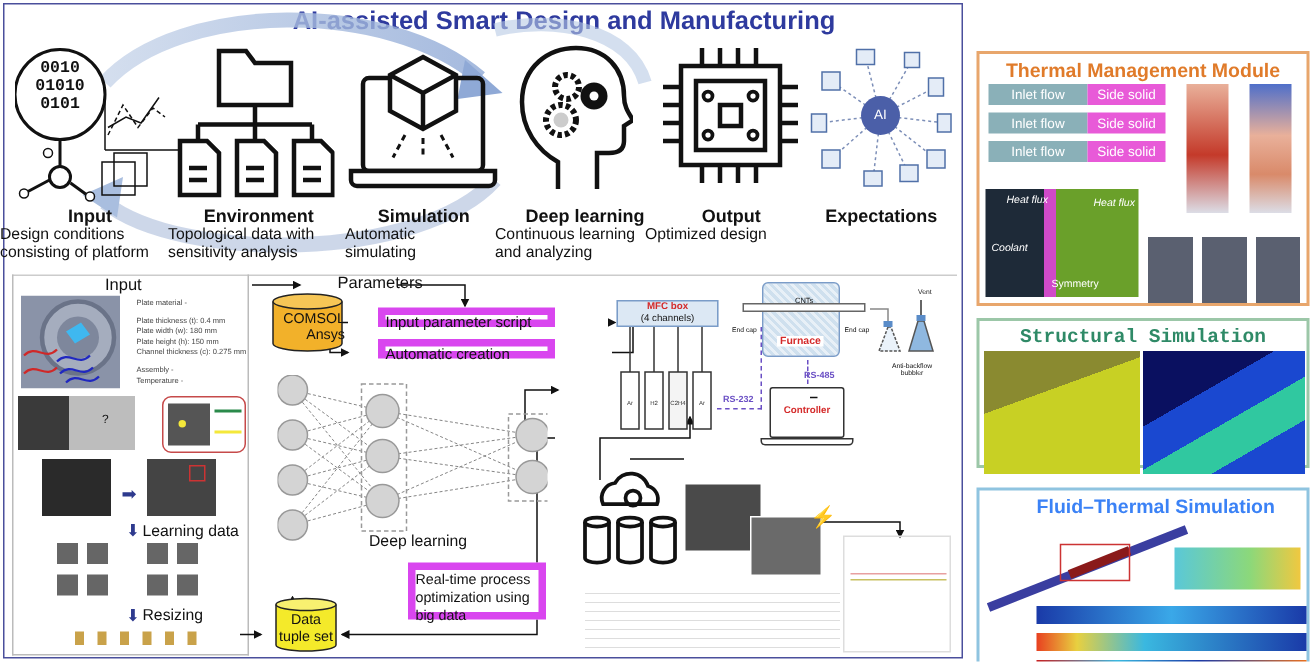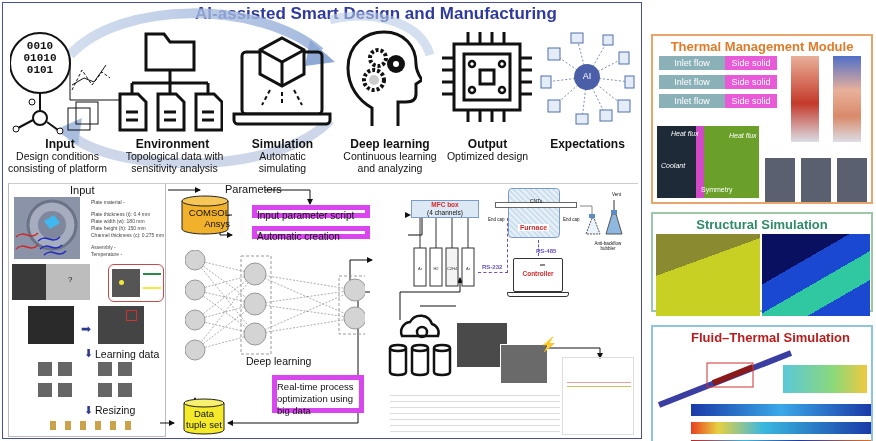--- a/index.html
+++ b/index.html
@@ -4,36 +4,36 @@
 <style>
   * { box-sizing: border-box; margin: 0; padding: 0; }
   body { width: 876px; height: 441px; background: #ffffff; font-family: "Liberation Sans", sans-serif; position: relative; overflow: hidden; color: #111; }
   .abs { position: absolute; }
 
   
   #main-frame { left: 2px; top: 2px; width: 640px; height: 437px; border: 1.5px solid #4a4f9c; }
   #main-title { left: 0; top: 4px; width: 752px; text-align: center; font-size: 17px; font-weight: bold; color: #2e3a9e; }
 
   .stage-title { font-size: 12px; font-weight: bold; text-align: center; color: #111; }
-  .stage-sub { font-size: 10.5px; text-align: center; color: #111; line-height: 12px; }
+  .stage-sub { font-size: 10.5px; text-align: left; color: #111; line-height: 12px; }
 
   
   #lower-panel { left: 8px; top: 183px; width: 630px; height: 252px; border-top: 1px solid #ccc; }
 
   .box { border: 5px solid #d946ef; background: #fff; font-size: 10px; }
 
   
   .rpanel { position: absolute; left: 651px; width: 222px; margin-top: 32px; }
   #thermal { top: 2px; height: 170px; border: 2px solid #e8a66c; }
-  #structural { top: 180px; height: 100px; border: 2px solid #9cc7a8; }
+  #structural { top: 180px; height: 100px; border: 2px solid #9cc7a8; font-family: Liberation Mono, monospace; }
   #fluid { top: 293px; height: 146px; border: 2px solid #8fc4e0; }
   .rtitle { text-align: center; font-weight: bold; font-size: 13px; margin-top: 3px; }
   #thermal .rtitle { color: #e07b2a; }
   #structural .rtitle { color: #2f8a67; }
-  #fluid .rtitle { color: #b91c1c; padding-left: 17px; }
+  #fluid .rtitle { color: #3b82f6; padding-left: 17px; }
 
   .flow-row { position: absolute; height: 14px; width: 118px; display: flex; font-size: 9px; color: #fff; }
   .flow-row .inlet { width: 66px; background: #8ab0b8; text-align: center; line-height: 14px; }
   .flow-row .solid { flex: 1; background: #e85ad8; text-align: center; line-height: 14px; }
 </style>
 </head>
 <body>
 
 <div class="abs" id="main-frame"></div>
 <div class="abs" id="main-title">AI-assisted Smart Design and Manufacturing</div>

